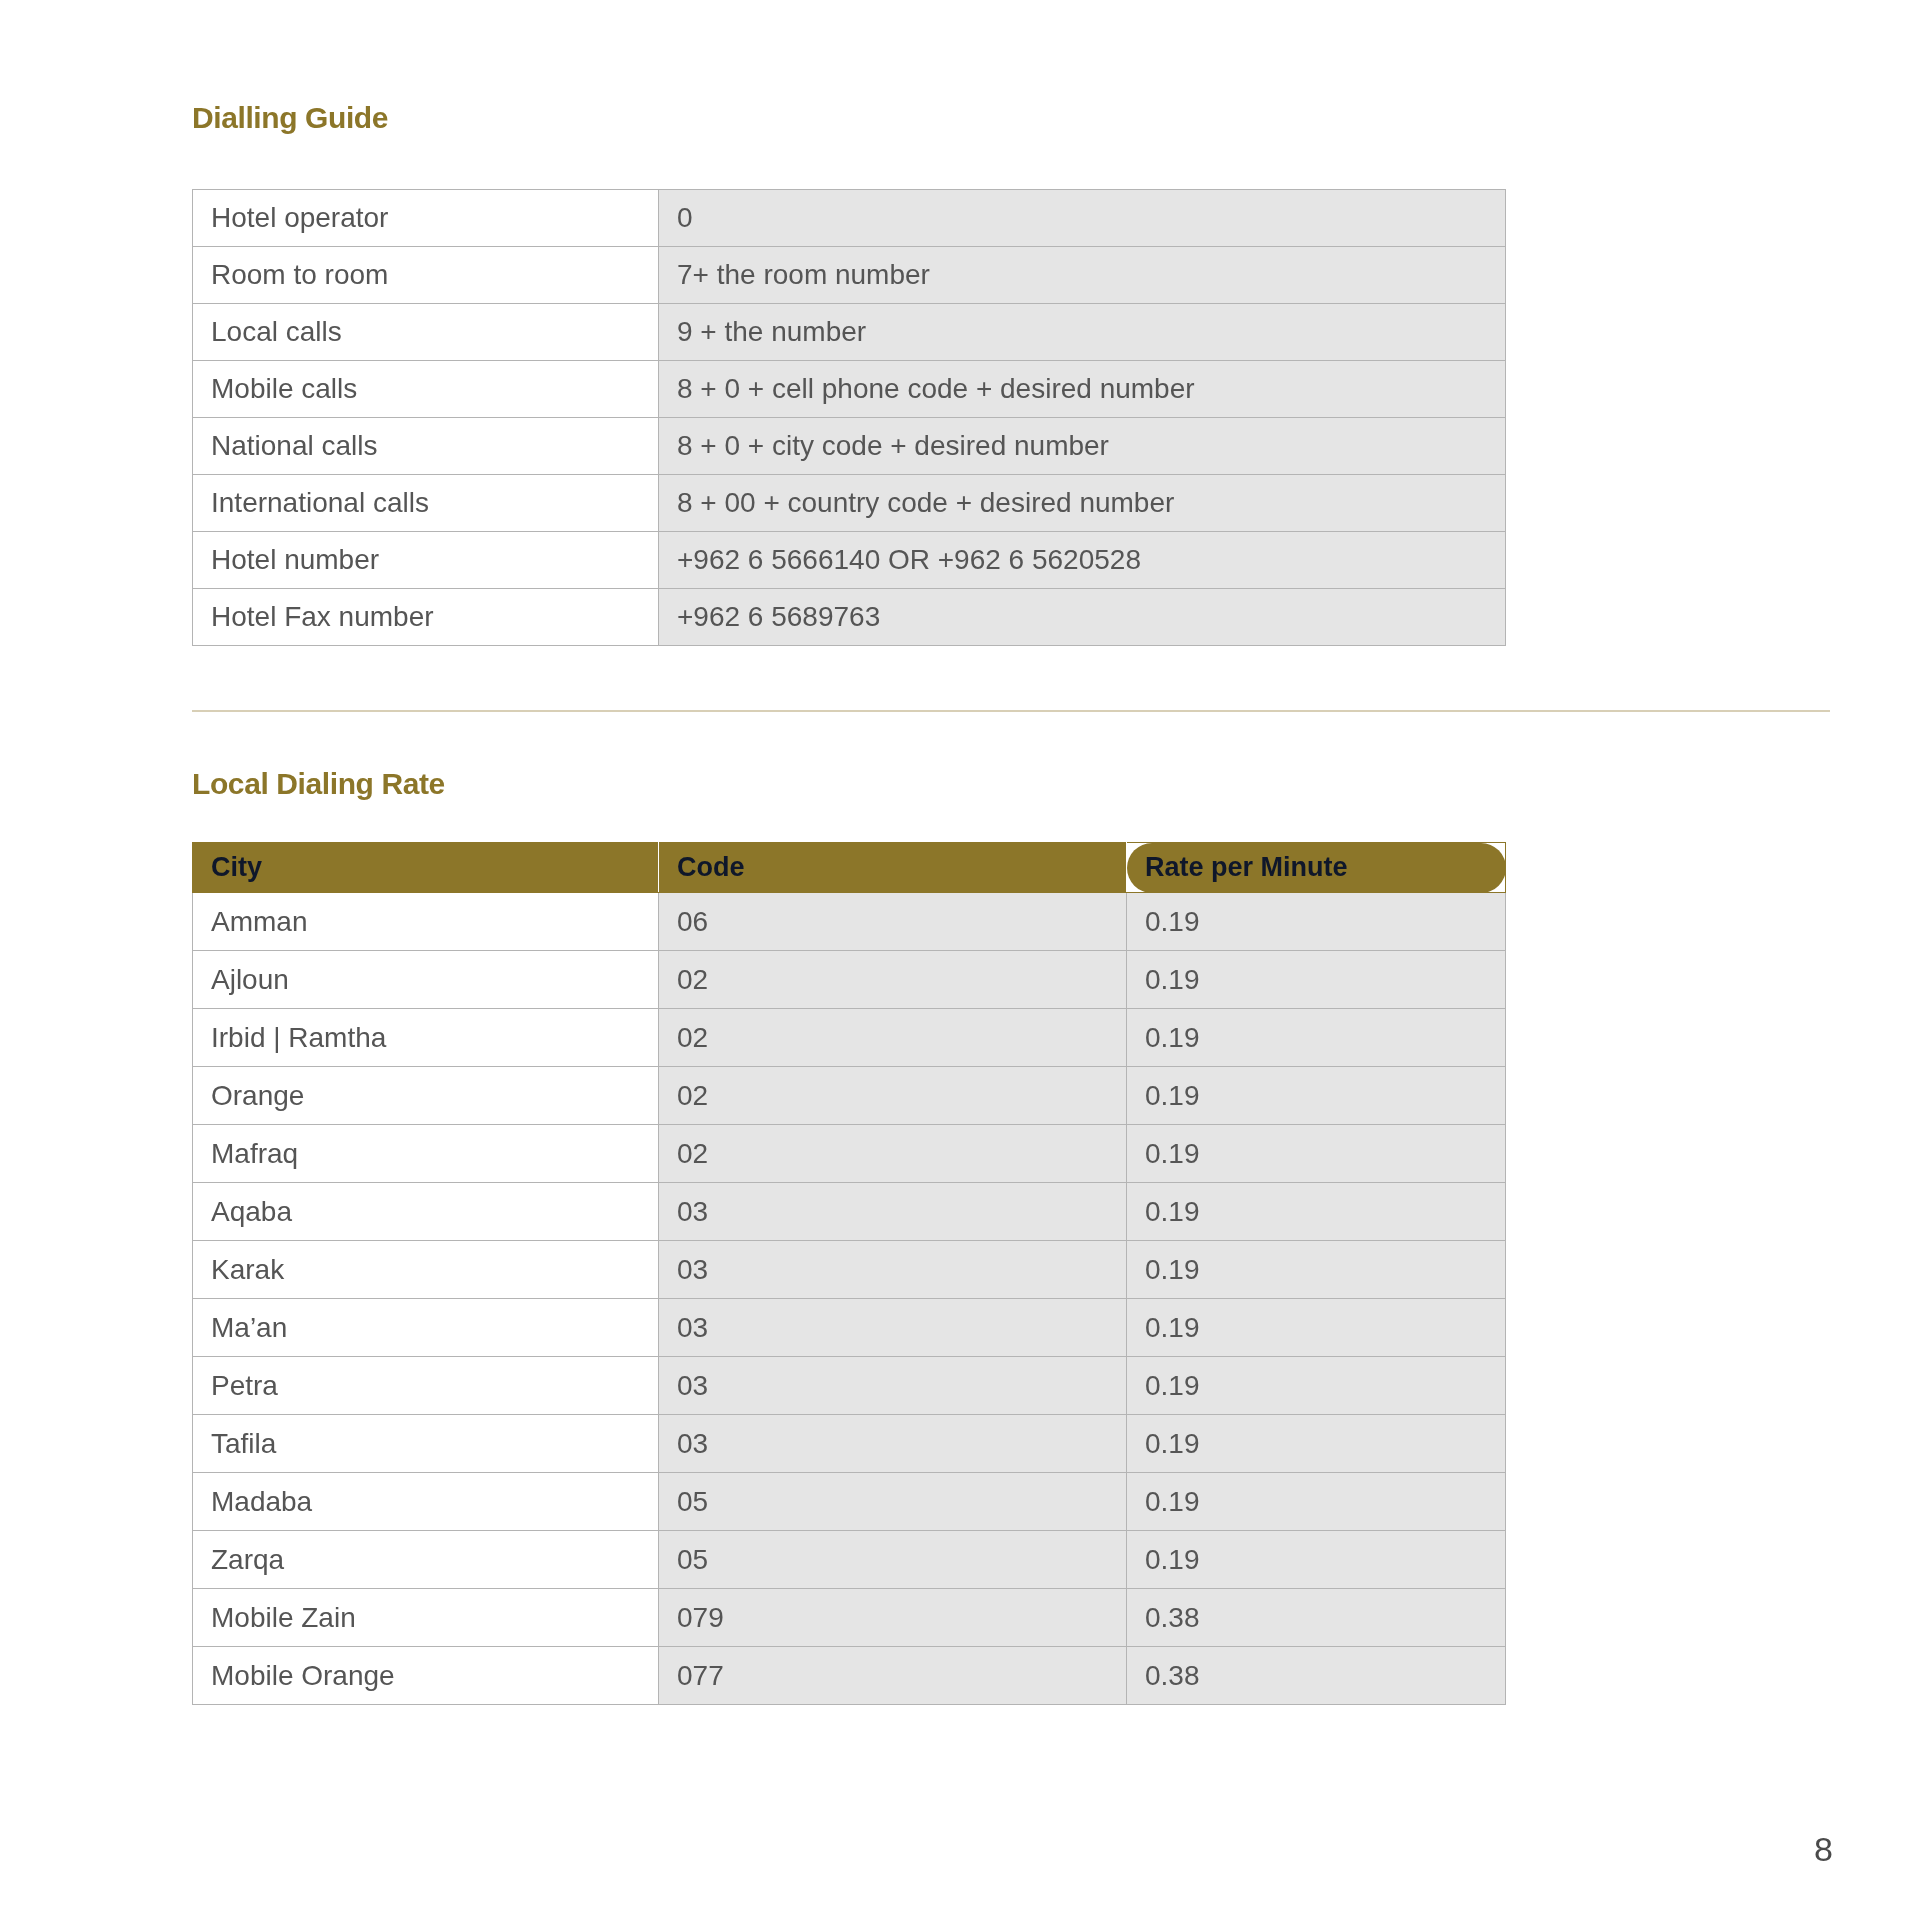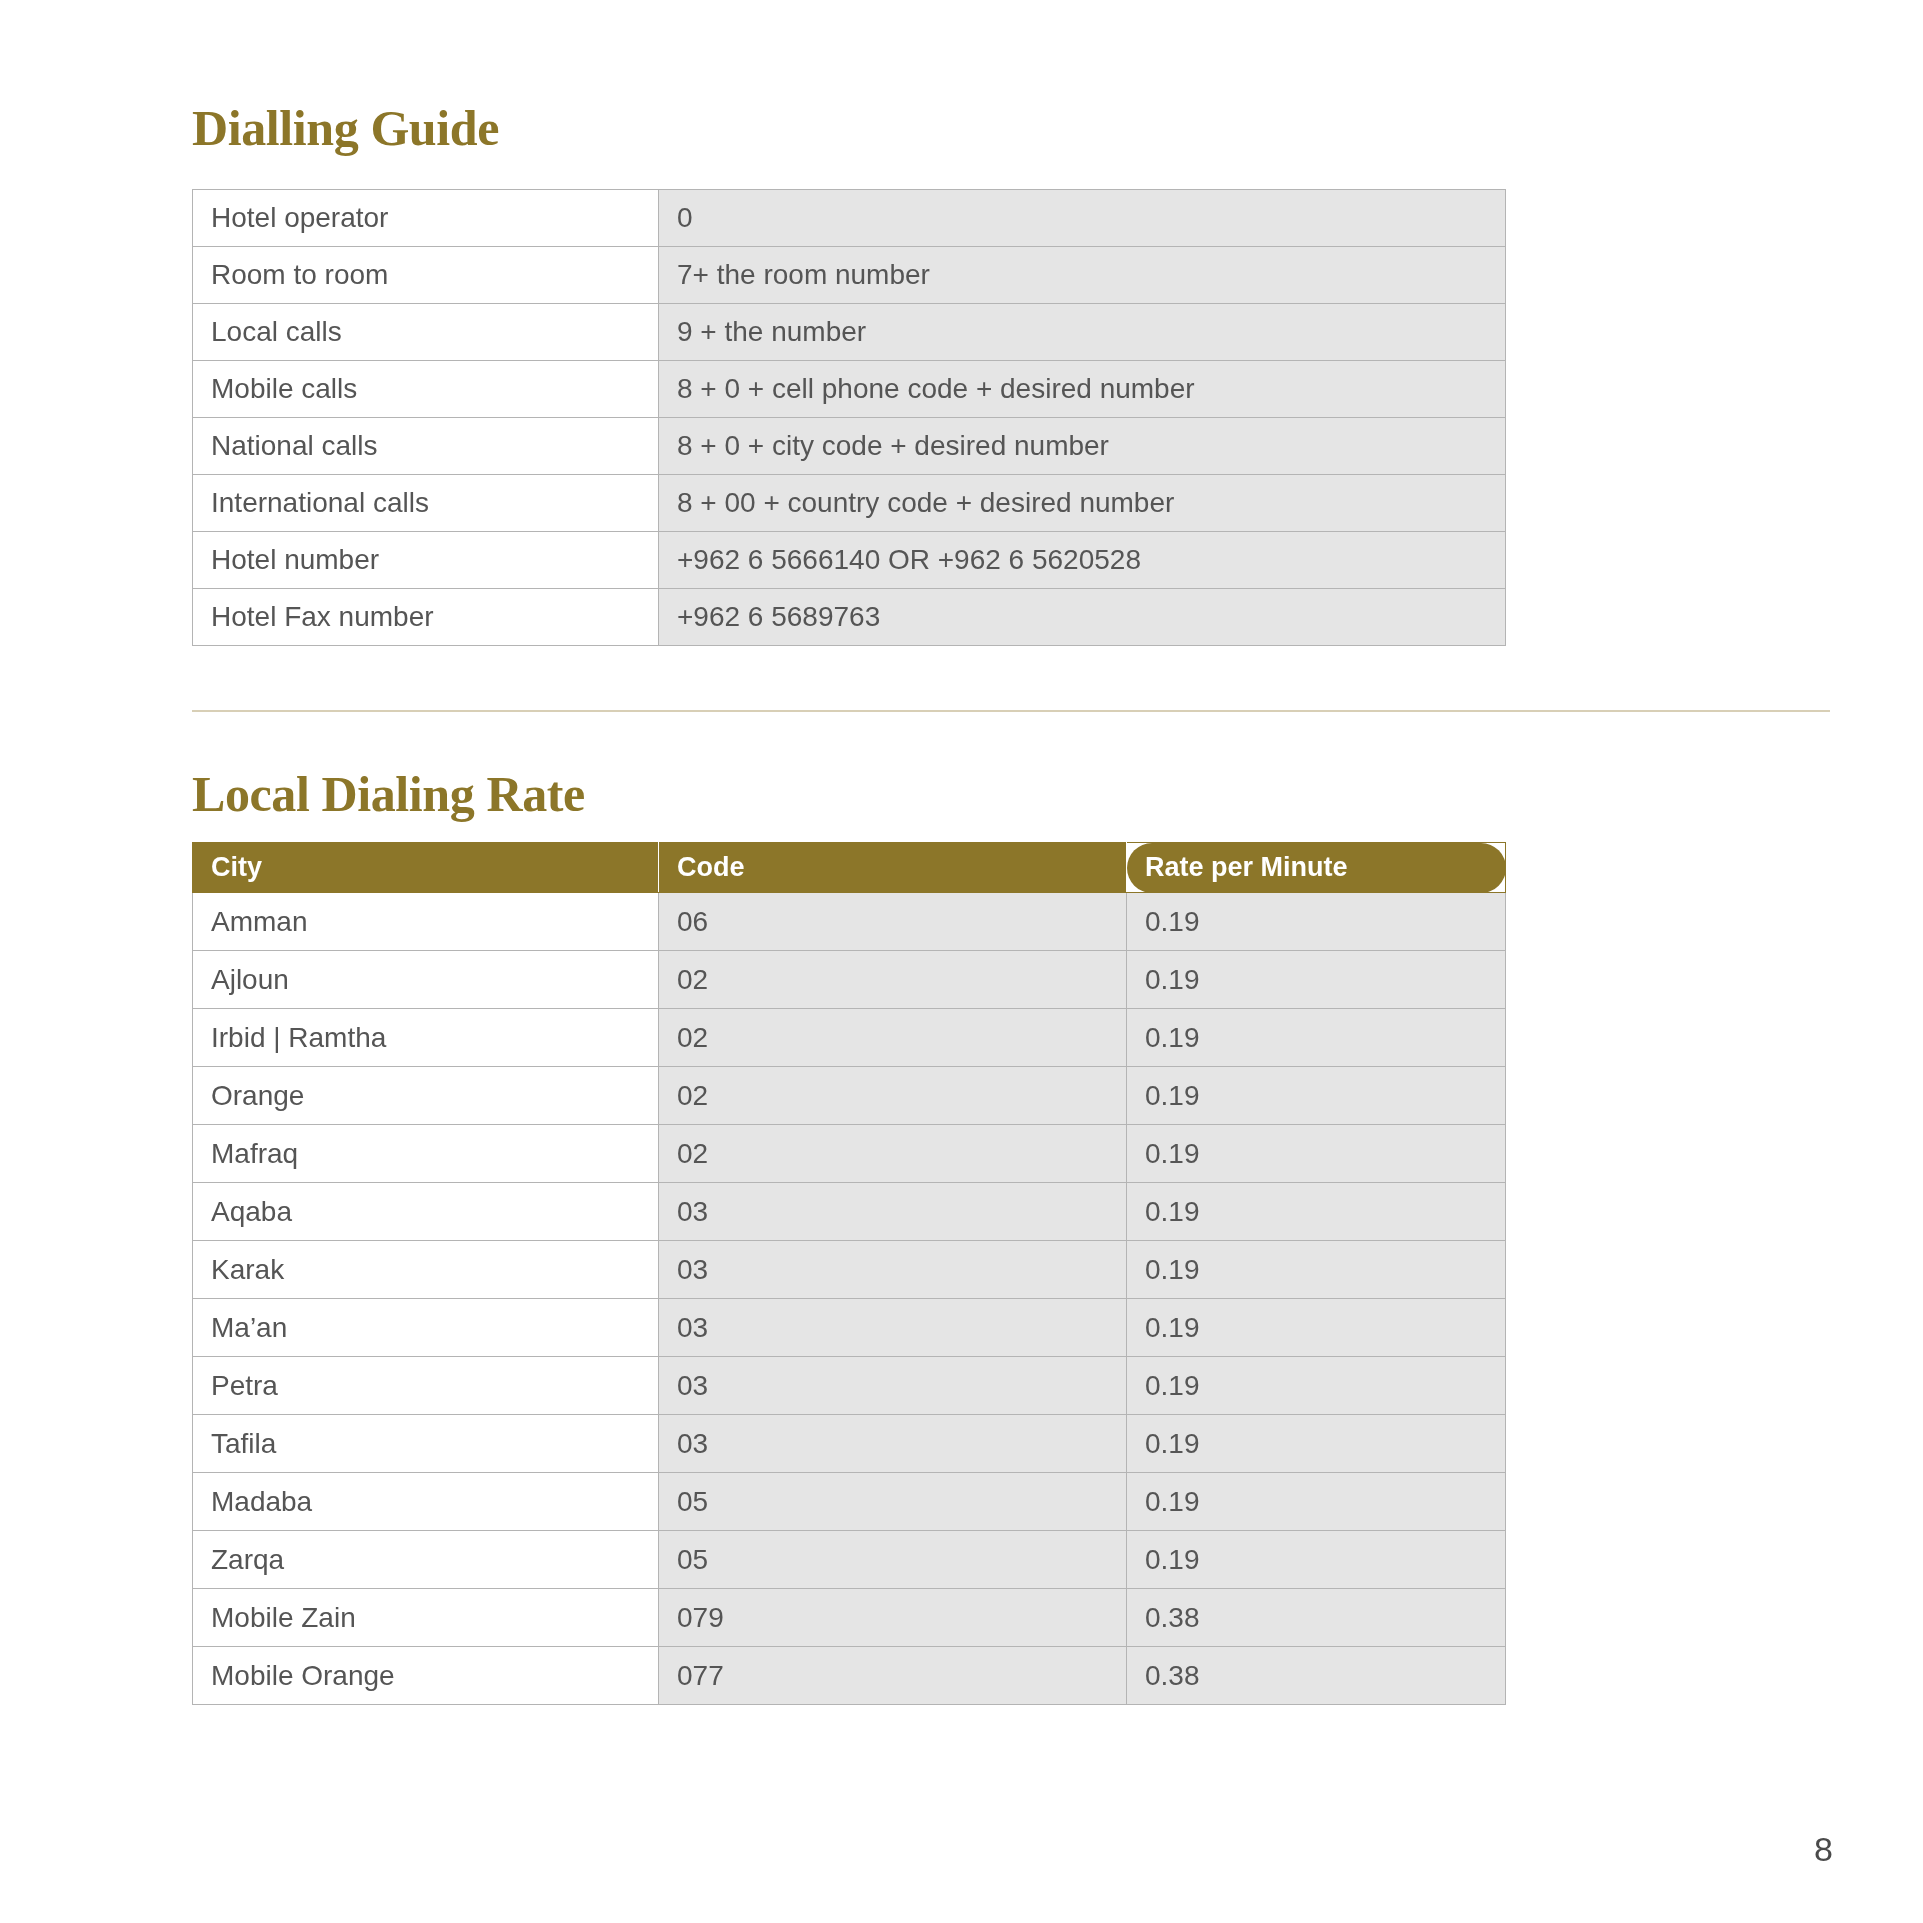--- a/index.html
+++ b/index.html
@@ -21,25 +21,24 @@
     width: 1923px;
     height: 1923px;
     background: #ffffff;
   }
 
   
   .section-heading {
     position: absolute;
     color: #8c7629;
     font-weight: bold;
-    font-size: 50px;
+    font-size: 30px;
     letter-spacing: -0.4px;
     white-space: nowrap;
     line-height: 1;
-    font-family: Liberation Serif, serif;
   }
   #heading-dialling-guide { left: 192px; top: 103px; }
   #heading-local-rate     { left: 192px; top: 769px; }
 
   
   .divider {
     position: absolute;
     left: 192px;
     top: 710px;
     width: 1638px;
@@ -83,21 +82,21 @@
     top: 842px;
     width: 1313px;
   }
   #table-local-rate col.c1 { width: 466px; }
   #table-local-rate col.c2 { width: 468px; }
   #table-local-rate col.c3 { width: 379px; }
   #table-local-rate tr { height: 58px; }
   #table-local-rate thead tr { height: 50px; }
   #table-local-rate thead th {
     background: #8c7629;
-    color: #ffffff;
+    color: #0f172a;
     font-weight: bold;
     font-size: 27px;
     border: 0.8px solid #8c7629;
     border-right-color: #ffffff;
   }
   #table-local-rate thead th:last-child { border-right-color: #8c7629; border-radius: 25px; }
 
   
   #page-number {
     position: absolute;

